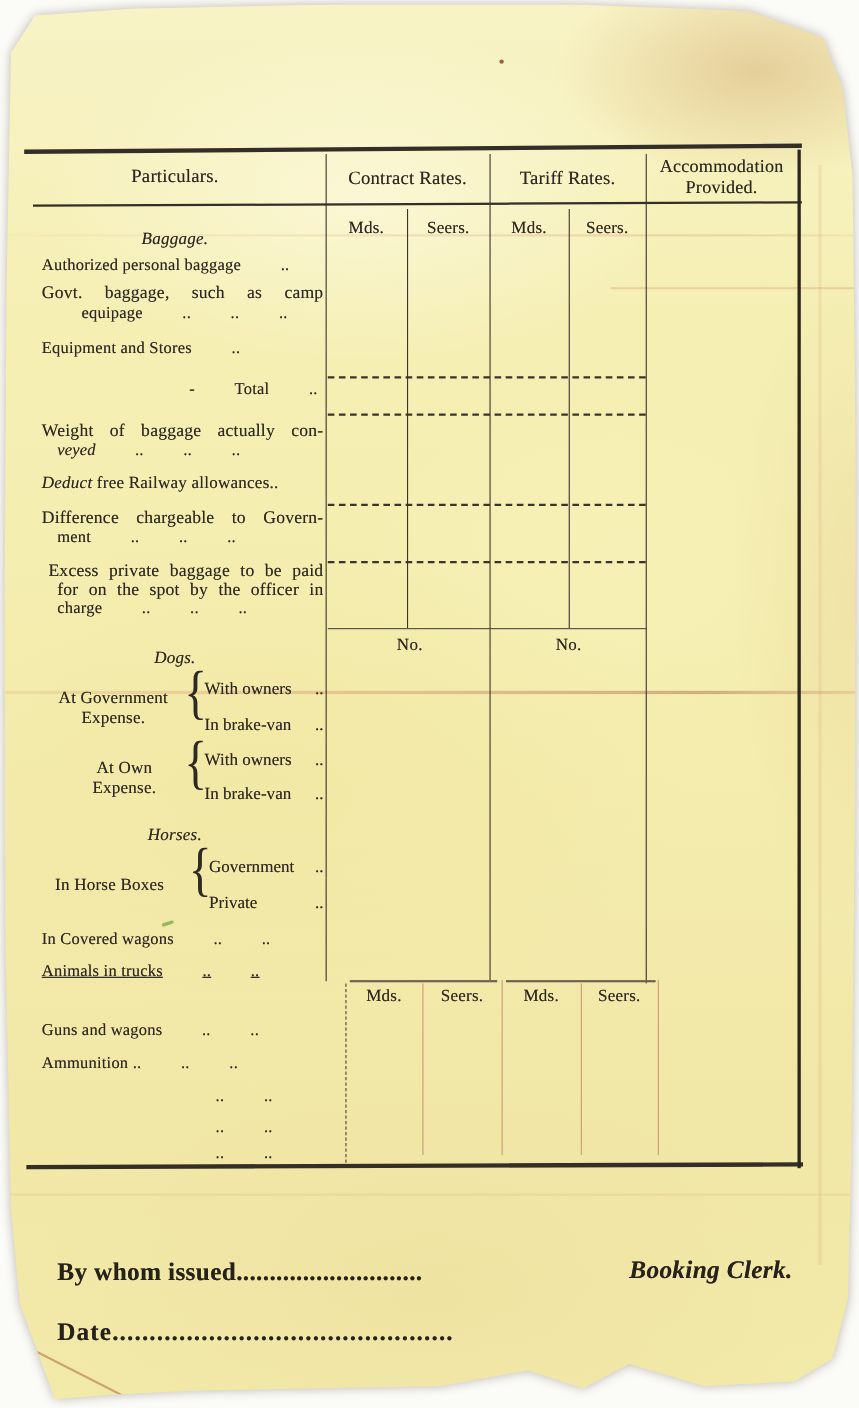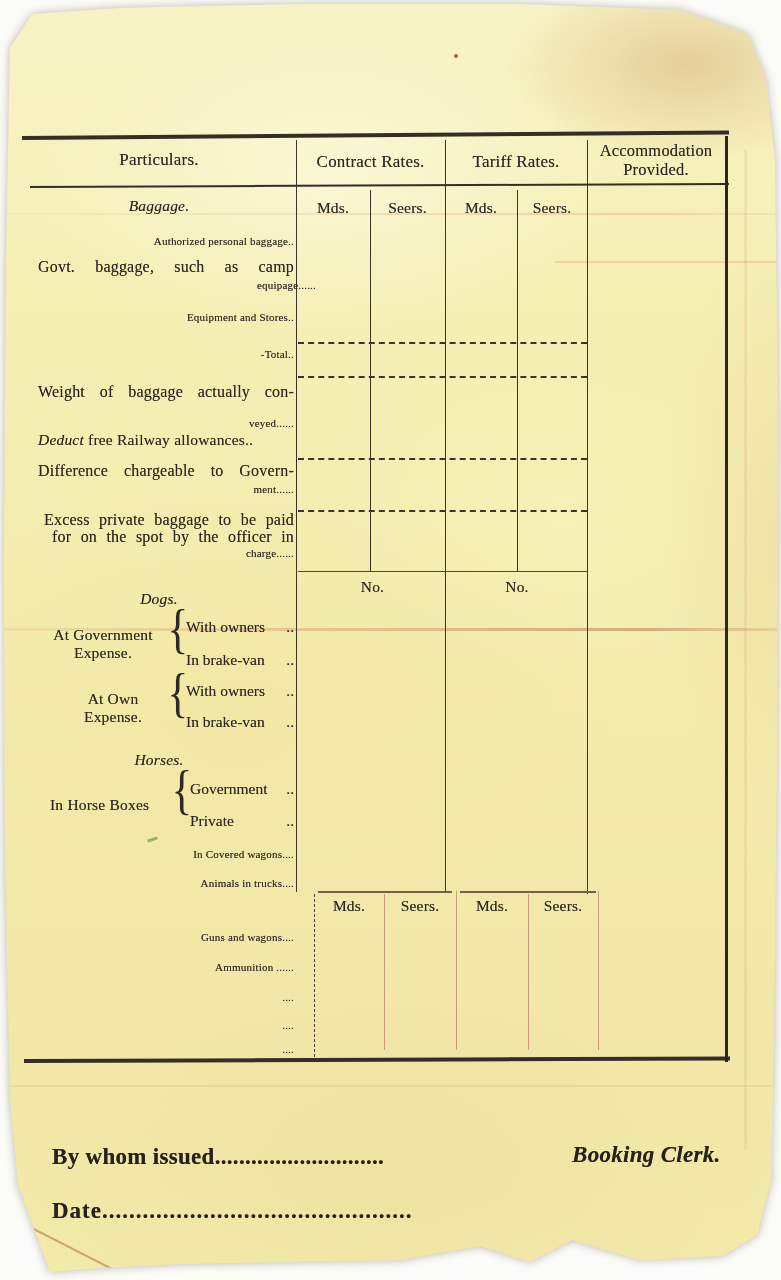--- a/index.html
+++ b/index.html
@@ -24,21 +24,21 @@
   }
   .crease{position:absolute;pointer-events:none;}
   .ln{position:absolute;background:#332e27;}
   .vln{position:absolute;width:1.4px;background:#3a342c;}
   .vred{position:absolute;width:1.2px;background:rgba(198,134,106,.8);}
   .dash{position:absolute;height:0;border-top:2px dashed #3a342b;}
   .t{position:absolute;font-size:15.5px;line-height:19px;letter-spacing:.2px;text-shadow:0 0 .4px rgba(45,39,33,.55);}
   .ct{position:absolute;text-align:center;font-size:15.5px;line-height:19px;letter-spacing:.2px;text-shadow:0 0 .4px rgba(45,39,33,.55);}
   .hd{font-size:17px;}
   .it{font-style:italic;}
-  .prow{position:absolute;left:38px;width:256px;display:flex;justify-content:flex-end;font-size:11px;line-height:19px;letter-spacing:.2px;text-shadow:0 0 .4px rgba(45,39,33,.55);}
+  .prow{position:absolute;left:38px;width:256px;display:flex;justify-content:flex-start;font-size:15px;line-height:19px;letter-spacing:.2px;text-shadow:0 0 .4px rgba(45,39,33,.55);gap:36px;}
   .jlast{position:absolute;left:38px;width:256px;font-size:16px;line-height:19px;letter-spacing:.2px;text-align:justify;text-align-last:justify;text-shadow:0 0 .4px rgba(45,39,33,.55);}
   .brow{position:absolute;left:186px;width:108px;display:flex;justify-content:space-between;font-size:15.5px;line-height:19px;text-shadow:0 0 .4px rgba(45,39,33,.55);}
   .brace{position:absolute;font-size:54px;font-weight:400;transform:scaleX(.8);color:#2e2922;line-height:1;}
   .foot{position:absolute;font-size:23px;font-weight:700;letter-spacing:.3px;color:#27211b;text-shadow:0 0 .5px rgba(40,33,27,.6);}
 </style>
 </head>
 <body>
 
 <div class="paper-wrap">
   <div class="paper">
@@ -76,21 +76,21 @@
     <div class="vred" style="left:456px;top:891px;height:159px;"></div>
     <div class="vred" style="left:528px;top:894px;height:156px;"></div>
     <div class="vred" style="left:598px;top:891px;height:159px;"></div>
 
     <div class="ct hd" style="left:22px;width:274px;top:150px;">Particulars.</div>
     <div class="ct hd" style="left:296px;width:149px;top:152px;">Contract Rates.</div>
     <div class="ct hd" style="left:445px;width:142px;top:152px;">Tariff Rates.</div>
     <div class="ct" style="left:587px;width:138px;top:141px;font-size:16.5px;">Accommodation</div>
     <div class="ct" style="left:587px;width:138px;top:160px;font-size:16.5px;">Provided.</div>
 
-    <div class="ct it" style="left:22px;width:274px;top:196px;text-align:center;">Baggage.</div>
+    <div class="ct it" style="left:22px;width:274px;top:208px;text-align:center;">Baggage.</div>
     <div class="ct" style="left:296px;width:74px;top:198px;">Mds.</div>
     <div class="ct" style="left:370px;width:75px;top:198px;">Seers.</div>
     <div class="ct" style="left:445px;width:72px;top:198px;">Mds.</div>
     <div class="ct" style="left:517px;width:70px;top:198px;">Seers.</div>
 
     <div class="prow" style="top:232px;">
       <span>Authorized personal baggage</span>
       <span>..</span>
     </div>
 
@@ -107,21 +107,21 @@
       <span>..</span>
     </div>
 
     <div class="prow" style="top:345px;left:172px;width:122px;">
       <span>-</span>
       <span>Total</span>
       <span>..</span>
     </div>
 
     <div class="jlast" style="top:382px;">Weight of baggage actually con-</div>
-    <div class="prow" style="top:414px;left:52px;width:242px;">
+    <div class="prow" style="top:401px;left:52px;width:242px;font-style:italic;">
       <span>veyed</span>
       <span>..</span>
       <span>..</span>
       <span>..</span>
     </div>
 
     <div class="t" style="left:38px;top:430px;">
       <em>Deduct</em><span> free Railway allowances..</span>
     </div>
 
@@ -181,21 +181,21 @@
     <div class="brow" style="top:811px;left:190px;width:104px;">
       <span>Private</span>
       <span>..</span>
     </div>
 
     <div class="prow" style="top:845px;">
       <span>In Covered wagons</span>
       <span>..</span>
       <span>..</span>
     </div>
-    <div class="prow" style="top:874px;">
+    <div class="prow" style="top:874px;text-decoration:underline;">
       <span>Animals in trucks</span>
       <span>..</span>
       <span>..</span>
     </div>
 
     <div class="ct" style="left:314px;width:70px;top:896px;">Mds.</div>
     <div class="ct" style="left:384px;width:72px;top:896px;">Seers.</div>
     <div class="ct" style="left:456px;width:72px;top:896px;">Mds.</div>
     <div class="ct" style="left:528px;width:70px;top:896px;">Seers.</div>
 

